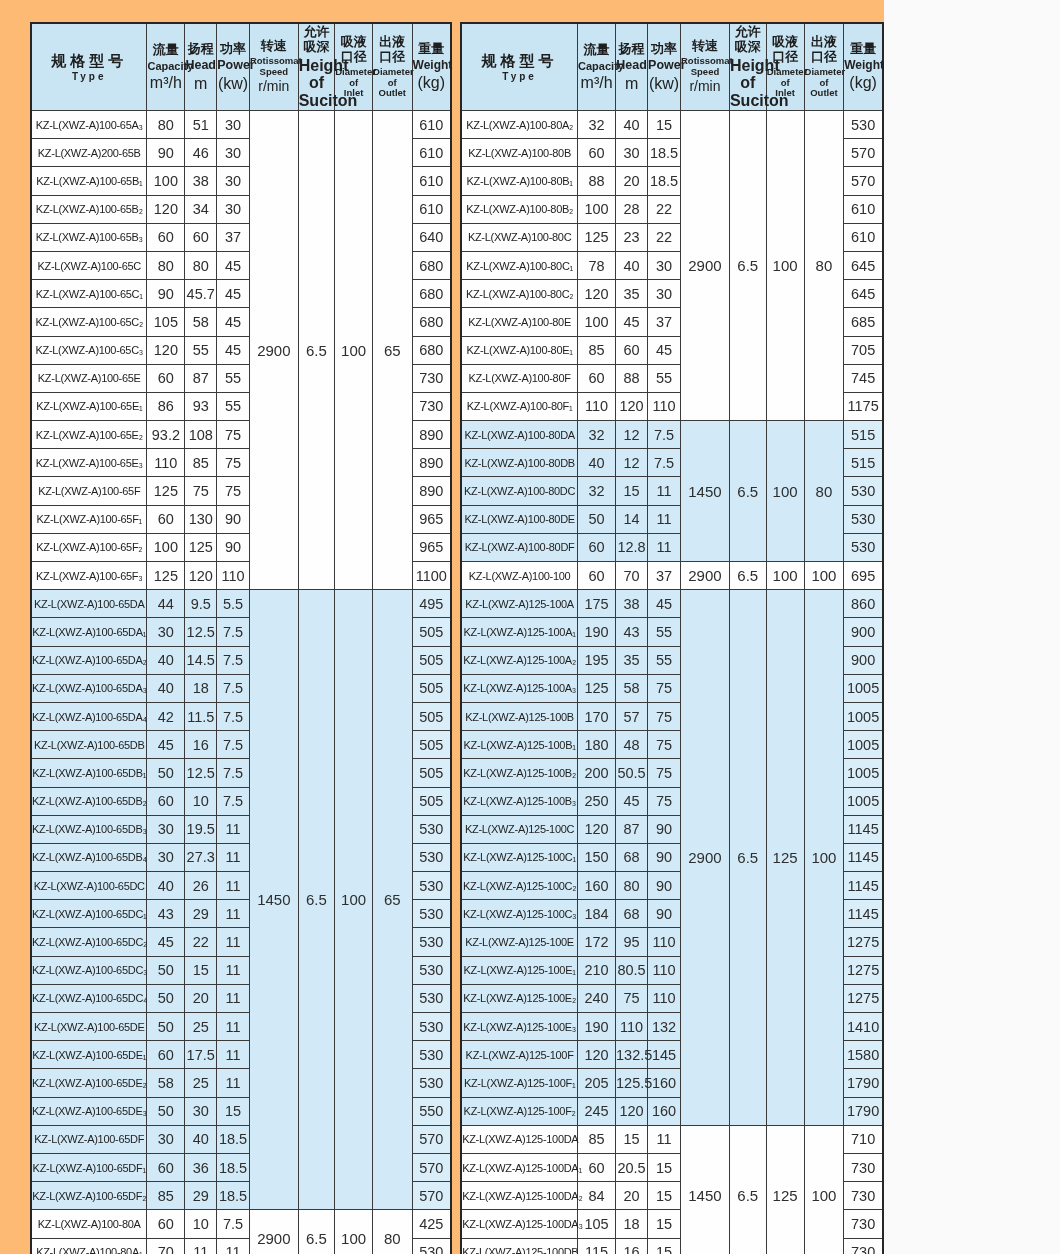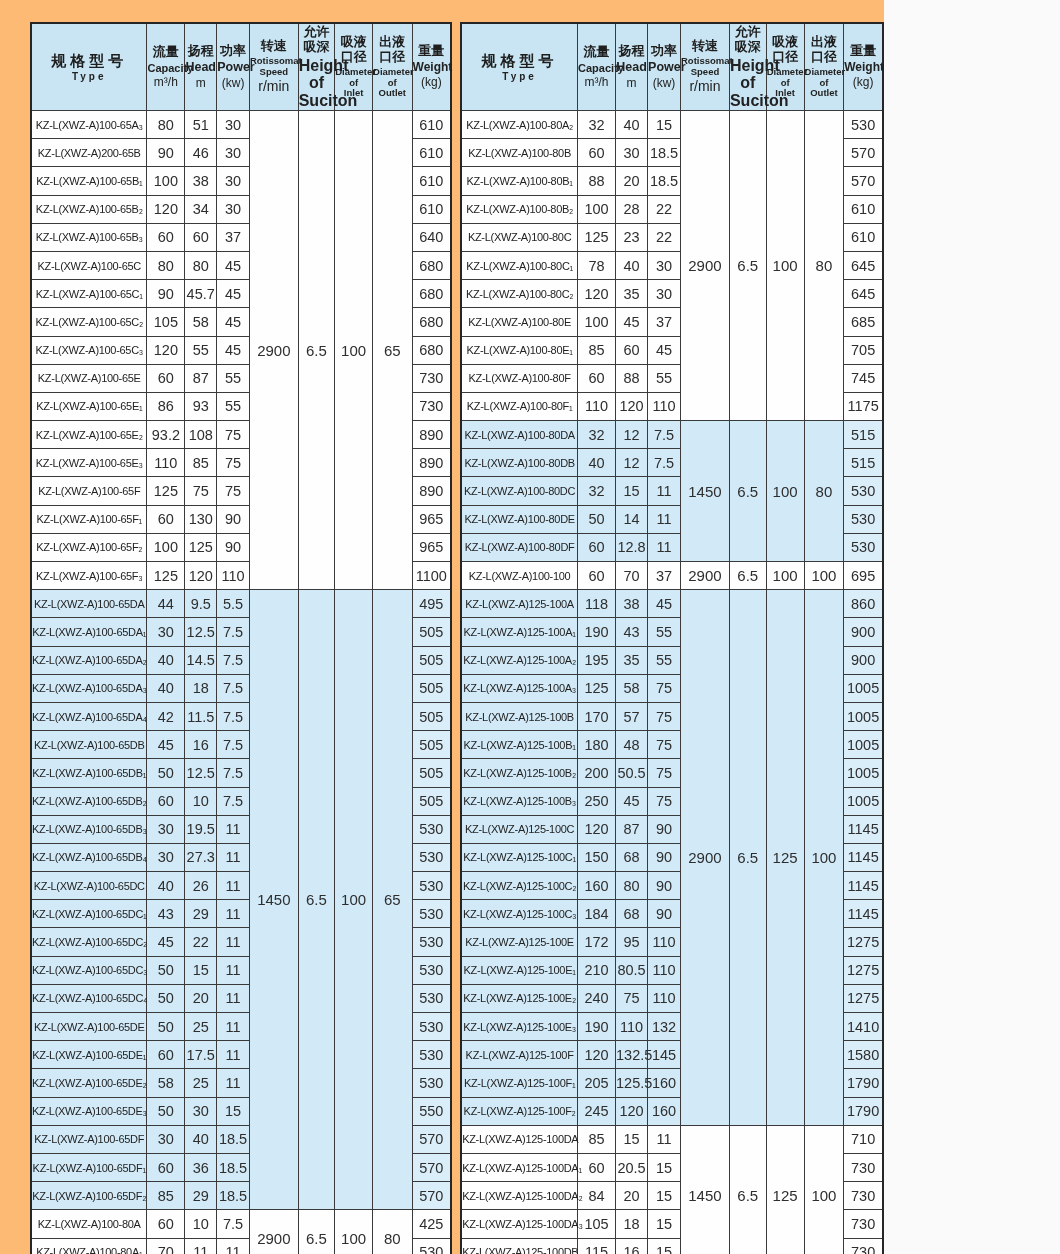--- a/index.html
+++ b/index.html
@@ -20,21 +20,21 @@
   table{border-collapse:collapse;table-layout:fixed;border:2px solid #262626;background:#fff;}
   .t-left{width:484px;}
   .t-right{width:486px;}
   th,td{border:1px solid var(--border);padding:0;}
   thead th{
     height:86px;background:var(--header-bg);
     vertical-align:middle;text-align:center;font-weight:400;
   }
   .hz{font-size:13px;font-weight:700;color:#1e1e1e;line-height:1.15;white-space:pre-line;}
   .he{font-size:11px;color:#222;line-height:1.1;white-space:pre-line;margin-top:2px;font-weight:bold;}
-  .hu{font-size:12px;color:#222;line-height:1.1;margin-top:2px;}
+  .hu{font-size:16px;color:#222;line-height:1.1;margin-top:2px;}
   th.c0 .hz{font-size:15px;letter-spacing:4px;}
   th.c0 .he{font-size:10px;letter-spacing:3px;}
   th.c2 .he,th.c3 .he{font-size:12.5px;}
   th.c4 .he{font-size:9.5px;}
   th.c4 .hu{font-size:14px;}
   th.c5 .he{font-size:16px;}
   th.c6 .he,th.c7 .he{font-size:9.5px;}
   th.c8 .he{font-size:12px;}
   tbody td{
     height:27.2px;text-align:center;vertical-align:middle;
@@ -617,21 +617,21 @@
             <td class="num">70</td>
             <td class="num">37</td>
             <td class="num merged" rowspan="1">2900</td>
             <td class="num merged" rowspan="1">6.5</td>
             <td class="num merged" rowspan="1">100</td>
             <td class="num merged" rowspan="1">100</td>
             <td class="num weight-light">695</td>
           </tr>
           <tr class="shaded">
             <td class="type">KZ-L(XWZ-A)125-100A</td>
-            <td class="num">118</td>
+            <td class="num">175</td>
             <td class="num">38</td>
             <td class="num">45</td>
             <td class="num merged" rowspan="19">2900</td>
             <td class="num merged" rowspan="19">6.5</td>
             <td class="num merged" rowspan="19">125</td>
             <td class="num merged" rowspan="19">100</td>
             <td class="num weight-light">860</td>
           </tr>
           <tr class="shaded">
             <td class="type">KZ-L(XWZ-A)125-100A₁</td>

